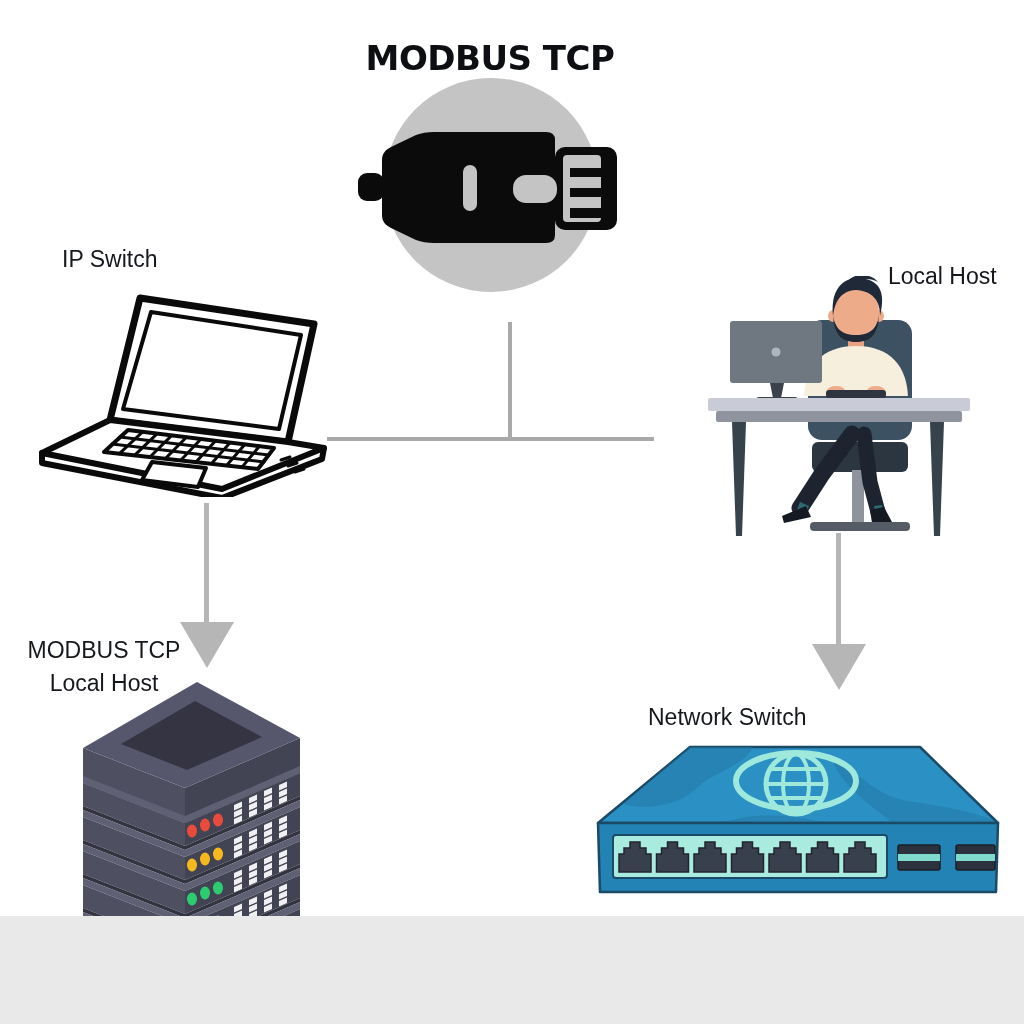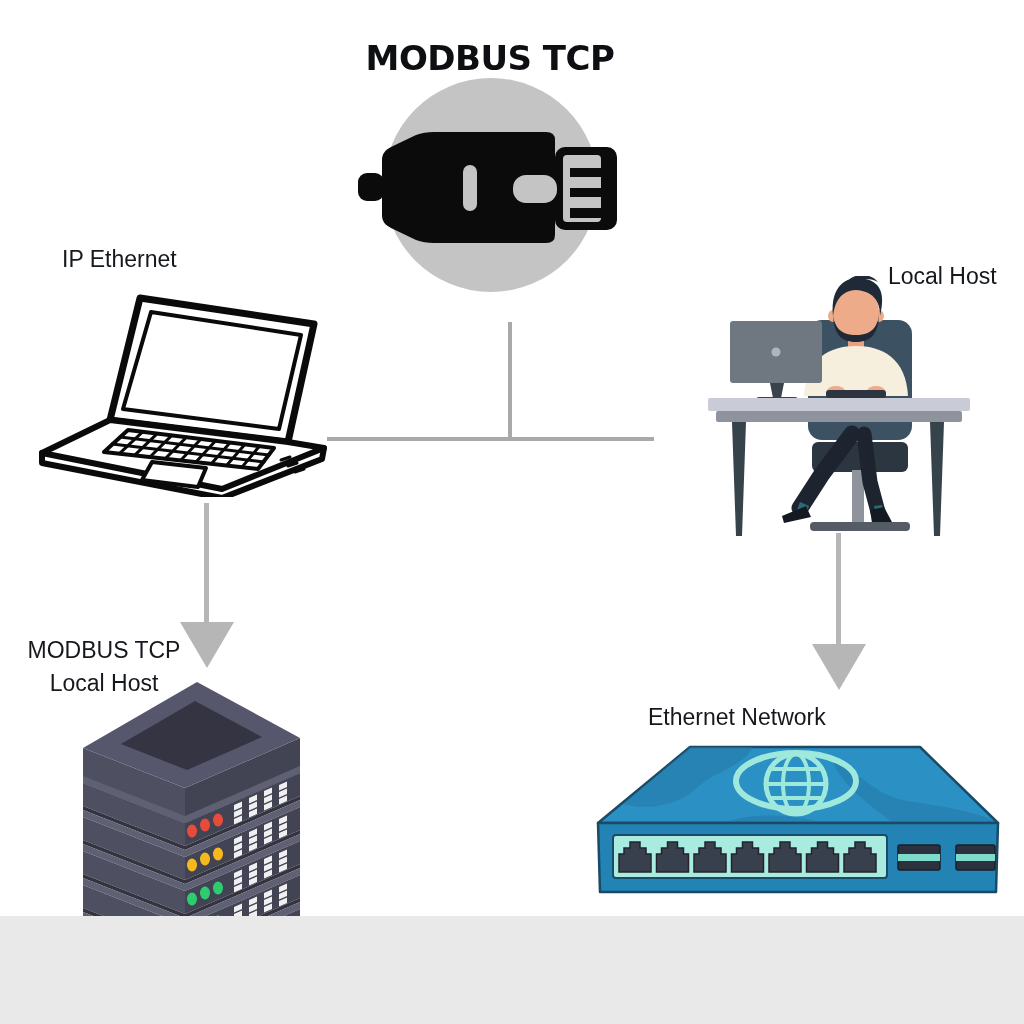--- a/index.html
+++ b/index.html
@@ -53,21 +53,21 @@
     <rect x="205" y="23" width="38" height="67" rx="4" fill="#c4c4c4"></rect>
     <rect x="155" y="43" width="44" height="28" rx="13" fill="#c4c4c4"></rect>
     <rect x="212" y="36" width="47" height="9" fill="#0b0b0b"></rect>
     <rect x="212" y="56" width="47" height="9" fill="#0b0b0b"></rect>
     <rect x="212" y="76" width="47" height="10" fill="#0b0b0b"></rect>
   </svg>
 
   <div class="conn-v"></div>
   <div class="conn-h"></div>
 
-  <div class="node-label lbl-ip">IP Ethernet</div>
+  <div class="node-label lbl-ip">IP Switch</div>
   <svg class="abs" style="left:32px;top:292px" width="300" height="205" viewBox="0 0 300 205">
     <g fill="#ffffff" stroke="#0a0a0a" stroke-linejoin="round" stroke-linecap="round">
       <path d="M108,6 L282,32 L256,150 L78,128 Z" stroke-width="7"></path>
       <path d="M119,20 L269,43 L247,137 L91,117 Z" stroke-width="4"></path>
       <path d="M78,128 L256,150 L292,156 L190,197 L10,161 Z" stroke-width="6"></path>
       <path d="M10,161 L10,171 L190,206 L290,167 L292,156" stroke-width="6" fill="none"></path>
       <path d="M96,138 L242,156 L226,177 L72,160 Z" stroke-width="4"></path>
       <path d="M88,145 L237,163 M80,152 L232,170" stroke-width="3" fill="none"></path>
       <path d="M110.6,139.8 L87.4,161.6 M125.2,141.6 L102.8,163.2 M139.8,143.4 L118.2,164.8 M154.4,145.2 L133.6,166.4 M169,147 L149,168 M183.6,148.8 L164.4,169.6 M198.2,150.6 L179.8,171.2 M212.8,152.4 L195.2,172.8 M227.4,154.2 L210.6,174.4" stroke-width="3" fill="none"></path>
       <path d="M120,170 L174,176 L166,195 L110,188 Z" stroke-width="4"></path>
@@ -184,21 +184,21 @@
       <path d="M1,296 L103,336 L218,286 L218,290 L103,340 L1,300 Z" fill="#343440"></path>
       <ellipse cx="110" cy="321" rx="5" ry="6.5" fill="#2ecc71"></ellipse>
         <ellipse cx="123" cy="315" rx="5" ry="6.5" fill="#2ecc71"></ellipse>
         <ellipse cx="136" cy="310" rx="5" ry="6.5" fill="#2ecc71"></ellipse>
     </g>
 
     <path d="M115,2 L218,58 L103,108 L1,68 Z" fill="#56576d"></path>
     <path d="M113,21 L180,57 L105,90 L39,64 Z" fill="#343442"></path>
   </svg>
 
-  <div class="node-label lbl-switch">Ethernet Network</div>
+  <div class="node-label lbl-switch">Network Switch</div>
   <svg class="abs" style="left:593px;top:742px" width="410" height="155" viewBox="0 0 410 155">
     <path d="M97,5 L327,5 L405,81 L5,81 Z" fill="#2b90c4" stroke="#1a4a66" stroke-width="2.5" stroke-linejoin="round"></path>
     <path d="M97,5 L160,5 C150,25 120,30 105,45 C90,60 60,70 30,62 Z M240,20 C270,30 280,55 320,60 C350,64 380,70 400,78 L405,81 L300,81 C280,65 250,45 240,20 Z M130,81 C160,70 200,72 230,81 Z" fill="#2379a6" opacity="0.55"></path>
     <g stroke="#9fe8dc" fill="none">
       <ellipse cx="203" cy="39" rx="60" ry="28" stroke-width="6"></ellipse>
       <circle cx="203" cy="42" r="30" stroke-width="5"></circle>
       <ellipse cx="203" cy="42" rx="13" ry="30" stroke-width="4"></ellipse>
       <path d="M173,42 L233,42 M178,27 L228,27 M176,56 L230,56" stroke-width="4"></path>
     </g>
     <path d="M5,81 L405,81 L403,150 L7,150 Z" fill="#2383b5" stroke="#1a4a66" stroke-width="2.5" stroke-linejoin="round"></path>

